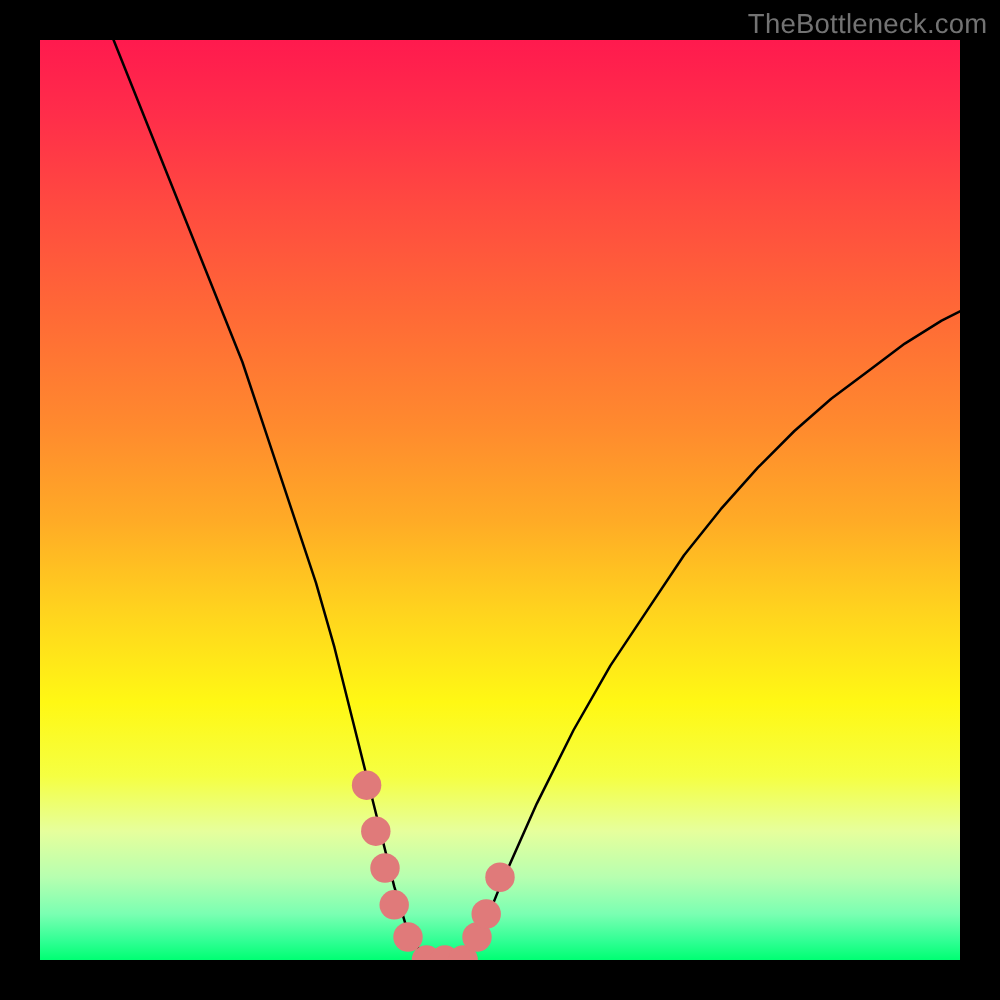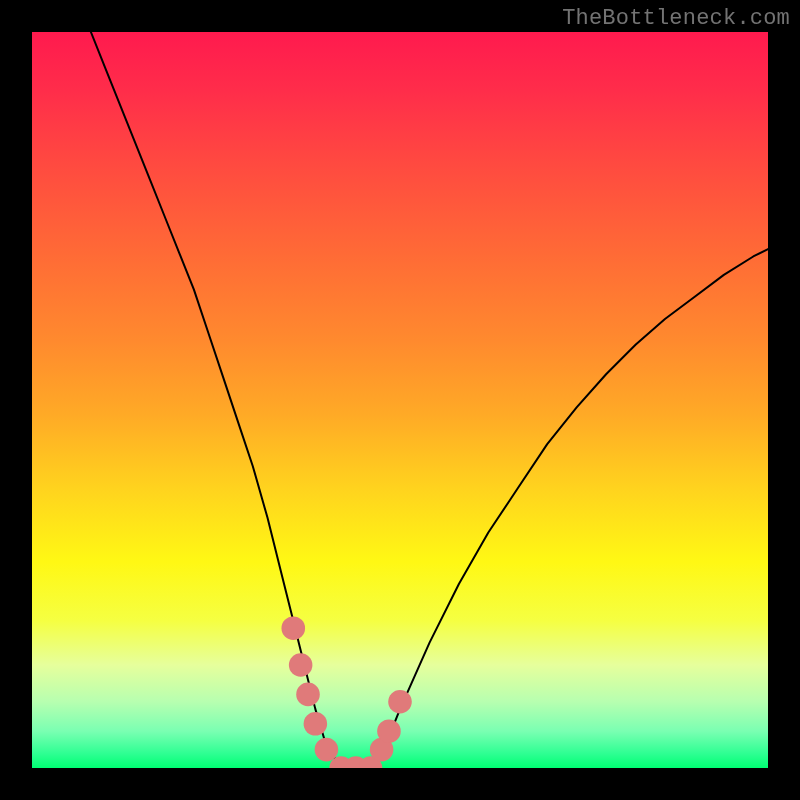--- a/index.html
+++ b/index.html
@@ -11,21 +11,20 @@
     overflow: hidden;
     font-family: Arial, Helvetica, sans-serif;
   }
   .frame {
     position: absolute;
     left: 0;
     top: 0;
     width: 800px;
     height: 800px;
     background: #000;
-    font-family: Liberation Mono, monospace;
   }
   .plot {
     position: absolute;
     left: 32px;
     top: 32px;
     width: 736px;
     height: 736px;
     overflow: hidden;
   }
   .plot .gradient {

